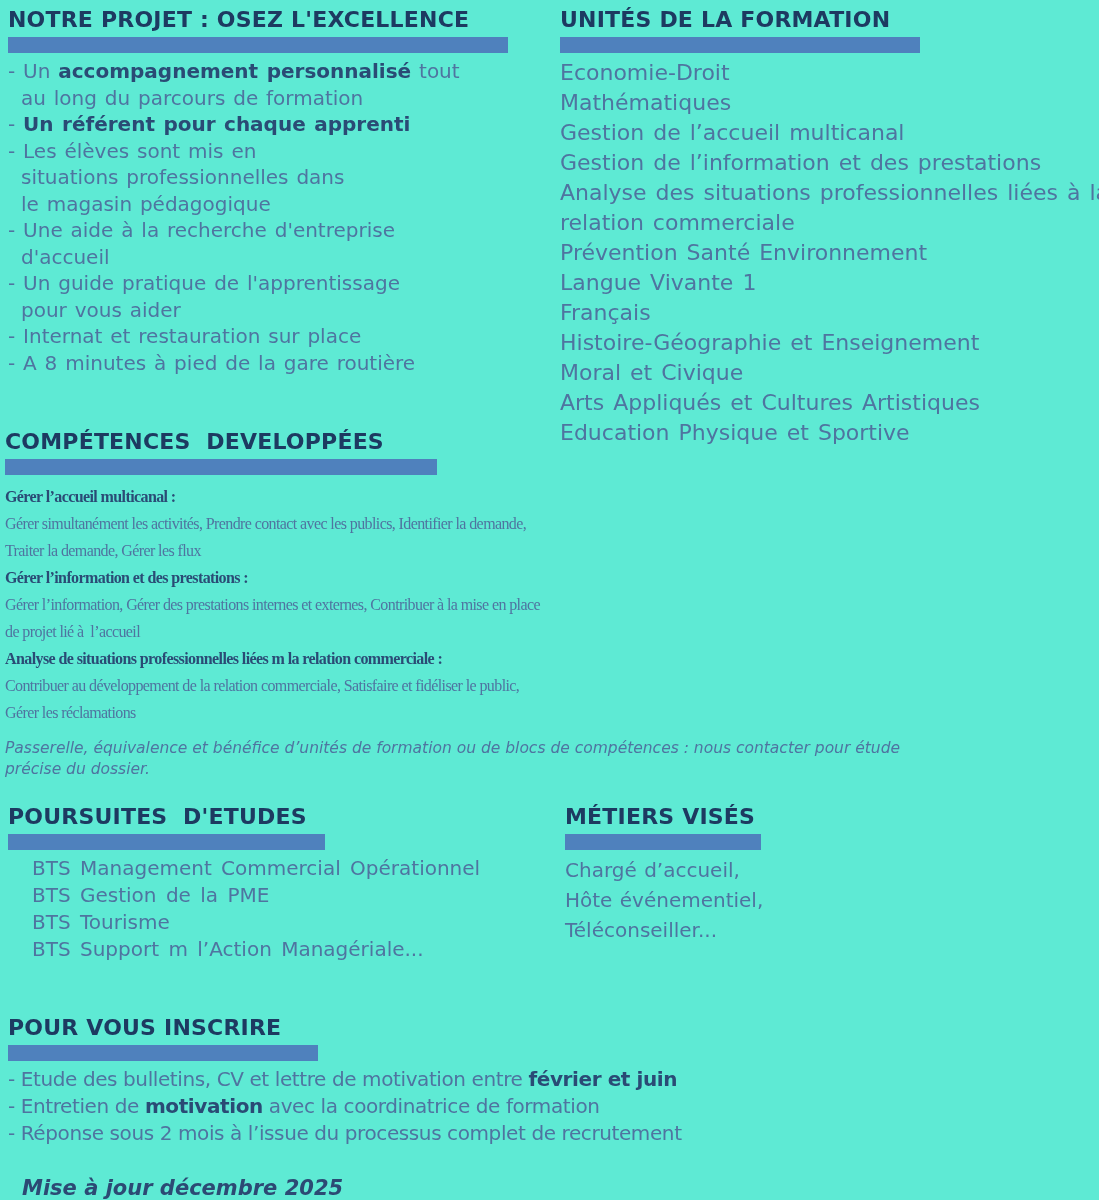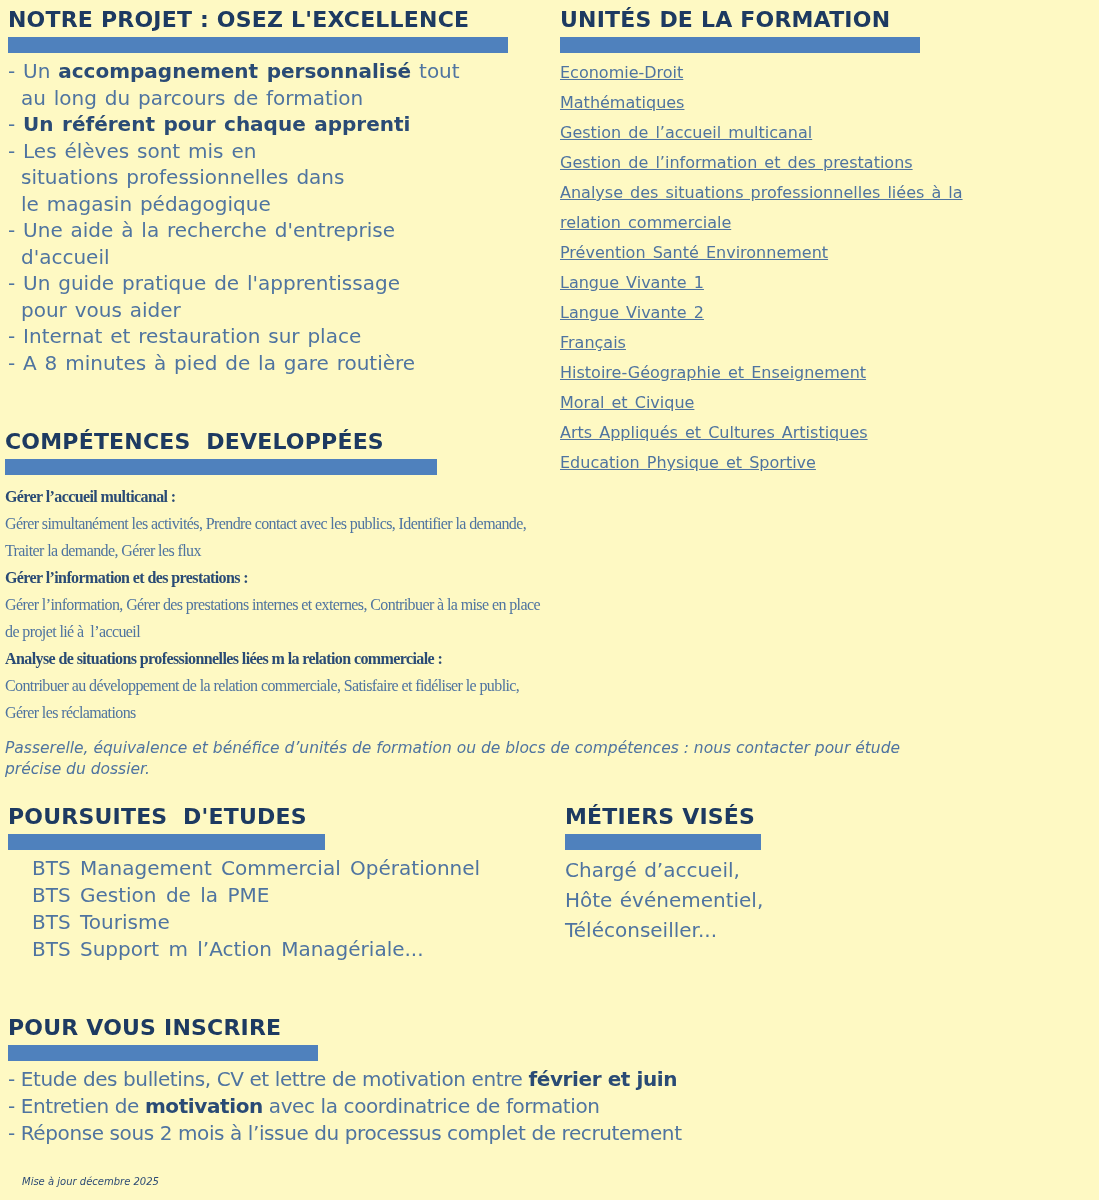--- a/index.html
+++ b/index.html
@@ -8,21 +8,21 @@
     --bar:#4f81bd;
     --body:#4f74a0;
     --bold:#2a4b75;
   }
   *{box-sizing:border-box;}
   html,body{margin:0;padding:0;background:#ffffff;}
   .page{
     position:relative;
     width:1099px;
     height:1200px;
-    background:#fef9c3;
+    background:#5eead4;
     font-family:"DejaVu Sans", sans-serif;
     overflow:hidden;
   }
   .sec{position:absolute;}
   .sec-title{
     font-weight:bold;
     font-size:22px;
     line-height:27px;
     color:var(--title);
     letter-spacing:0.2px;
@@ -38,41 +38,41 @@
     white-space:pre;
     color:var(--body);
   }
   .b{
     font-weight:bold;
     color:var(--bold);
   }
   .hang{padding-left:13px;text-indent:-13px;}
   
   .proj-list .li{font-size:20px;line-height:26.5px;word-spacing:1.5px;}
-  .units-list .li{font-size:16px;line-height:30px;word-spacing:2px;text-decoration:underline;}
+  .units-list .li{font-size:22px;line-height:30px;word-spacing:2px;}
   .skills-list{margin-top:8px;}
   .skills-list .li{font-size:16px;line-height:27px;letter-spacing:-0.6px;font-family:Liberation Serif, serif;}
   .studies-list .li{font-size:20px;line-height:27px;word-spacing:3px;margin-left:24px;}
   .jobs-list .li{font-size:20px;line-height:30px;word-spacing:1px;}
   .enroll-list .li{font-size:20px;line-height:27px;letter-spacing:-0.4px;}
   .note{
     margin-top:12px;
     font-style:italic;
     font-size:15.5px;
     line-height:21px;
     color:var(--body);
     white-space:pre;
   }
   .footer-note{
     position:absolute;
     left:22px;
     top:1176px;
     font-style:italic;
-    font-weight:normal;
-    font-size:10px;
+    font-weight:bold;
+    font-size:21px;
     color:#2c4a74;
     white-space:pre;
   }
   
   #sec-project{left:8px;top:6px;width:505px;}
   #sec-project .bar{width:500px;}
   #sec-units{left:560px;top:6px;width:535px;}
   #sec-units .bar{width:360px;}
   #sec-skills{left:5px;top:428px;width:1090px;}
   #sec-skills .bar{width:432px;}
@@ -112,21 +112,20 @@
     <div class="bar"></div>
     <div class="list units-list">
         <div class="li"><span>Economie-Droit</span></div>
         <div class="li"><span>Mathématiques</span></div>
         <div class="li"><span>Gestion de l’accueil multicanal</span></div>
         <div class="li"><span>Gestion de l’information et des prestations</span></div>
         <div class="li"><span>Analyse des situations professionnelles liées à la
 relation commerciale</span></div>
         <div class="li"><span>Prévention Santé Environnement</span></div>
         <div class="li"><span>Langue Vivante 1</span></div>
-        <div class="li"><span>Langue Vivante 2</span></div>
         <div class="li"><span>Français</span></div>
         <div class="li"><span>Histoire-Géographie et Enseignement
 Moral et Civique</span></div>
         <div class="li"><span>Arts Appliqués et Cultures Artistiques</span></div>
         <div class="li"><span>Education Physique et Sportive</span></div>
       </div>
   </div>
 
   <div class="sec" id="sec-skills">
     <div class="sec-title">COMPÉTENCES  DEVELOPPÉES</div>

